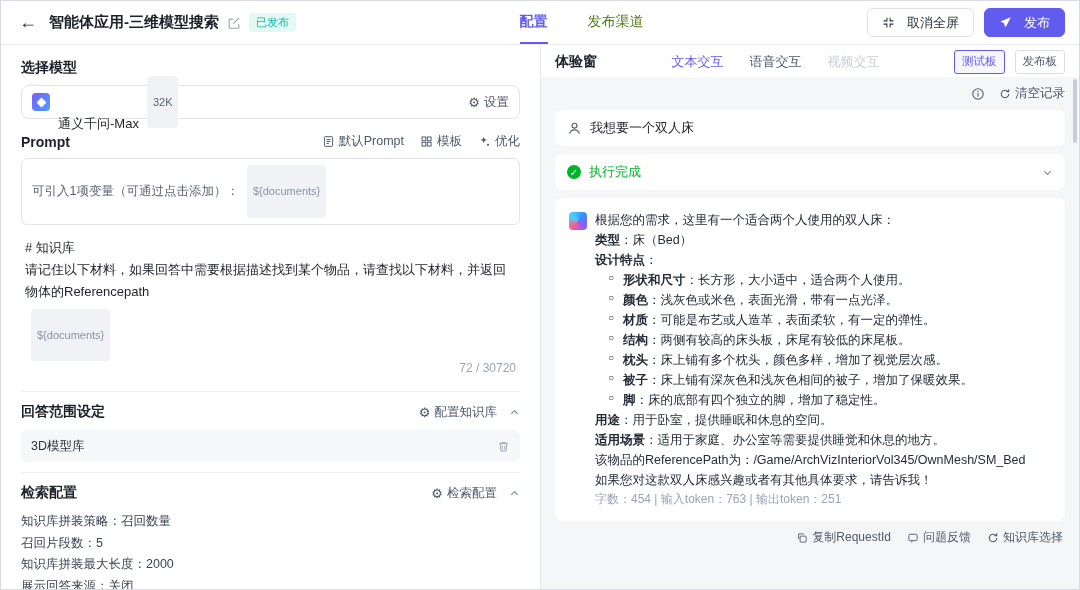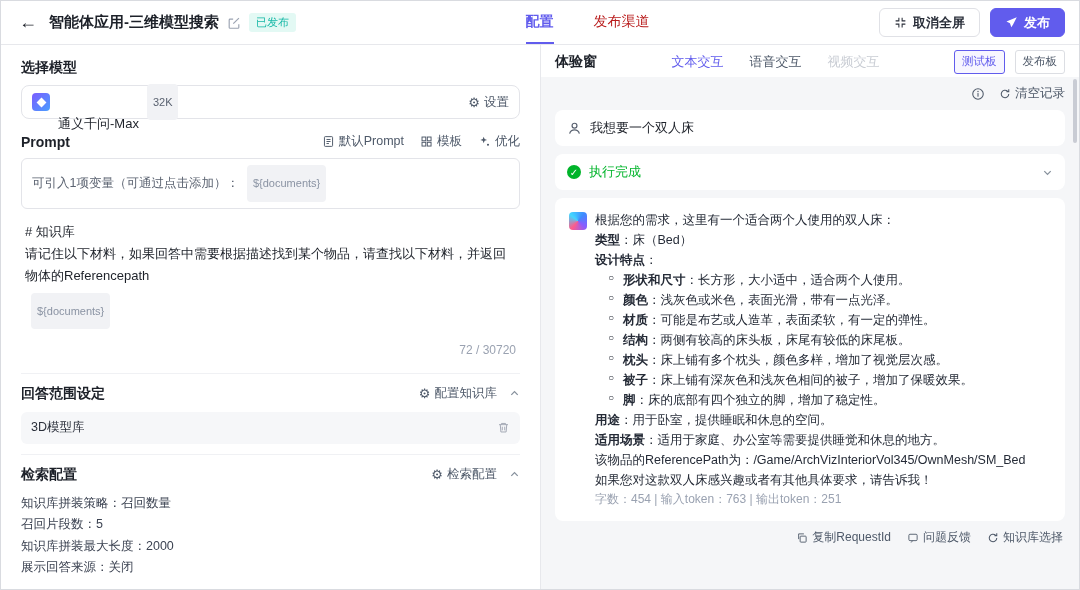--- a/index.html
+++ b/index.html
@@ -13,37 +13,37 @@
   
   .topbar { height:44px; flex:0 0 44px; display:flex; align-items:stretch; padding:0 14px; border-bottom:1px solid #e7e8ec; background:#fff; }
   .tb-left { display:flex; align-items:center; gap:8px; flex:0 0 auto; }
   .back { font-size:18px; color:#1d2129; background:none; border:none; cursor:pointer; padding:0 4px; }
   .app-title { font-size:15px; font-weight:700; color:#1d2129; }
   .icon { display:inline-flex; align-items:center; justify-content:center; }
   .icon svg { display:block; }
   .edit { color:#9aa2b1; cursor:pointer; }
   .badge { background:#e3f9f4; color:var(--teal,#16b8a6); font-size:11px; border-radius:3px; padding:2px 7px; line-height:1.3; }
   .tb-tabs { flex:1; display:flex; justify-content:center; gap:40px; }
-  .tb-tab { display:flex; align-items:center; font-size:14px; color:#b91c1c; border-bottom:2px solid transparent; cursor:pointer; }
+  .tb-tab { display:flex; align-items:center; font-size:14px; color:#4d7c0f; border-bottom:2px solid transparent; cursor:pointer; }
   .tb-tab.active { color:var(--accent,#615ced); font-weight:700; border-bottom-color:var(--accent,#615ced); }
   .tb-right { display:flex; align-items:center; gap:10px; flex:0 0 auto; }
-  .btn { display:inline-flex; align-items:center; gap:6px; font-size:13px; border-radius:6px; padding:6px 14px; cursor:pointer; line-height:1.2;font-weight:bold; }
+  .btn { display:inline-flex; align-items:center; gap:12px; font-size:13px; border-radius:6px; padding:6px 14px; cursor:pointer; line-height:1.2; }
   .btn.ghost { background:#fff; border:1px solid #e0e1e6; color:#2a2f3a; }
   .btn.primary { background:var(--accent,#615ced); border:1px solid var(--accent,#615ced); color:#fff; }
 
   .main { flex:1; display:flex; min-height:0; }
 
   
   .left-panel { width:540px; flex:0 0 540px; border-right:1px solid #e7e8ec; padding:14px 20px 0; overflow:hidden; }
   .section-label { font-size:14px; font-weight:700; color:#1d2129; }
   .model-select { margin-top:8px; height:34px; border:1px solid #e3e4e9; border-radius:8px; display:flex; align-items:center; gap:8px; padding:0 10px; cursor:pointer; }
   .model-logo { width:18px; height:18px; border-radius:4px; background:linear-gradient(135deg,#7b5cff,#4a9eff); display:grid; place-items:center; flex:none; }
   .model-logo i { width:7px; height:7px; background:#fff; transform:rotate(45deg); display:block; }
   .model-name { font-size:13px; color:#1d2129;margin-top:43px; }
-  .tag { background:#f1f2f5; color:#5a6270; font-size:11px; border-radius:4px; padding:10px 6px; line-height:1.5; }
+  .tag { background:#f1f2f5; color:#5a6270; font-size:11px; border-radius:4px; padding:18px 6px; line-height:1.5; }
   .spacer { flex:1; }
   .link-btn { display:inline-flex; align-items:center; gap:4px; font-size:12.5px; color:#4e5969; background:none; border:none; cursor:pointer; }
   .gear-glyph { font-size:13px; line-height:1; }
 
   .prompt-header { margin-top:14px; display:flex; align-items:center; justify-content:space-between; }
   .prompt-actions { display:flex; align-items:center; gap:16px; }
 
   .variable-hint { margin-top:8px; border:1px solid #e3e4e9; border-radius:6px; padding:6px 10px; font-size:12.5px; color:#5a6270; display:flex; align-items:center; gap:8px; }
   .variable-hint .tag { color:#8a93a3; }
 

